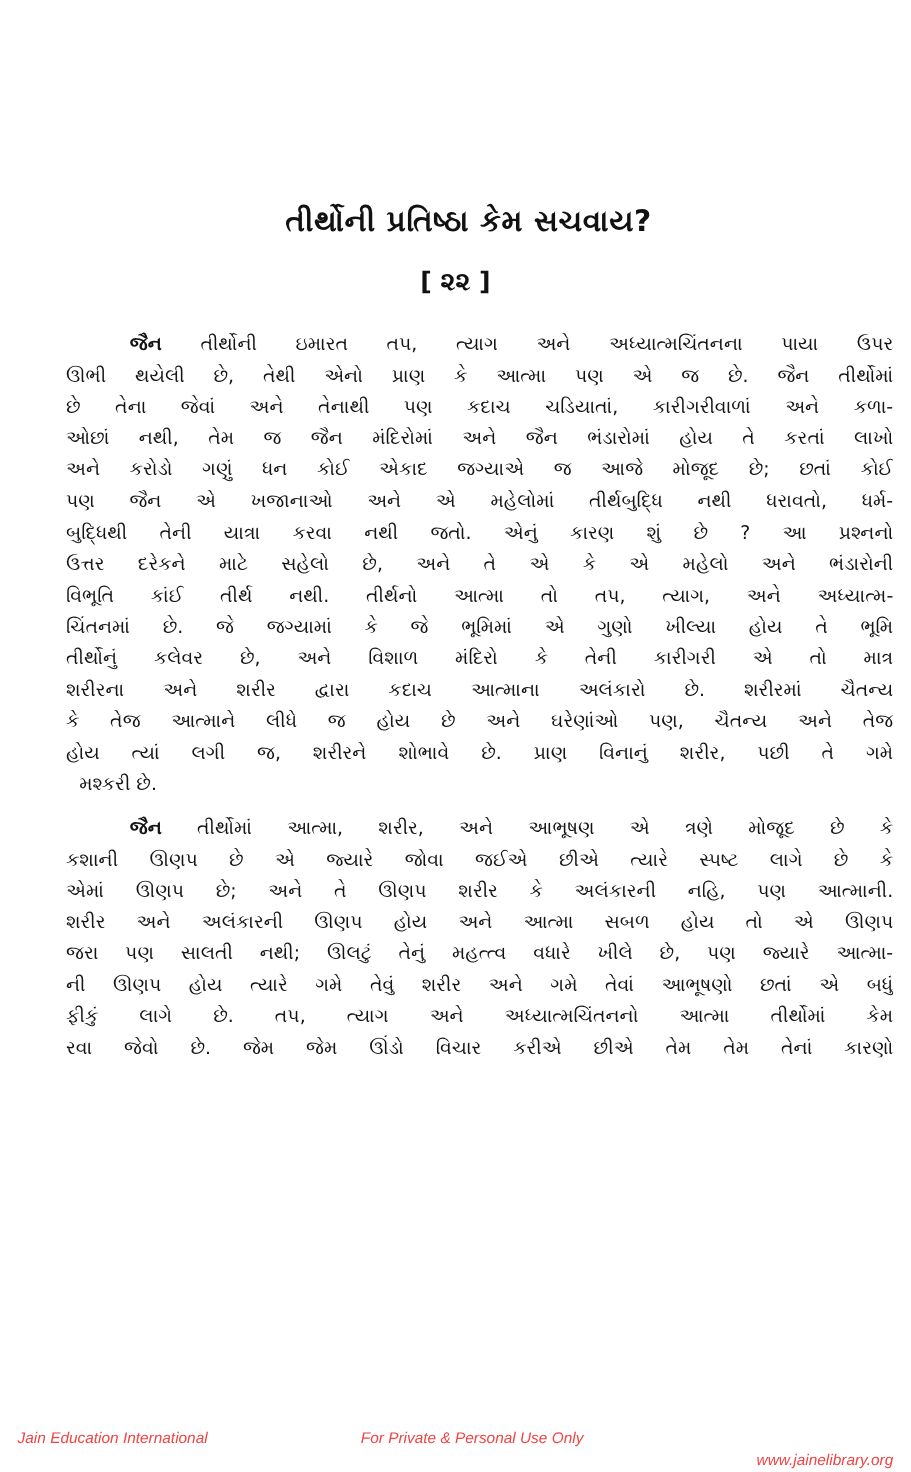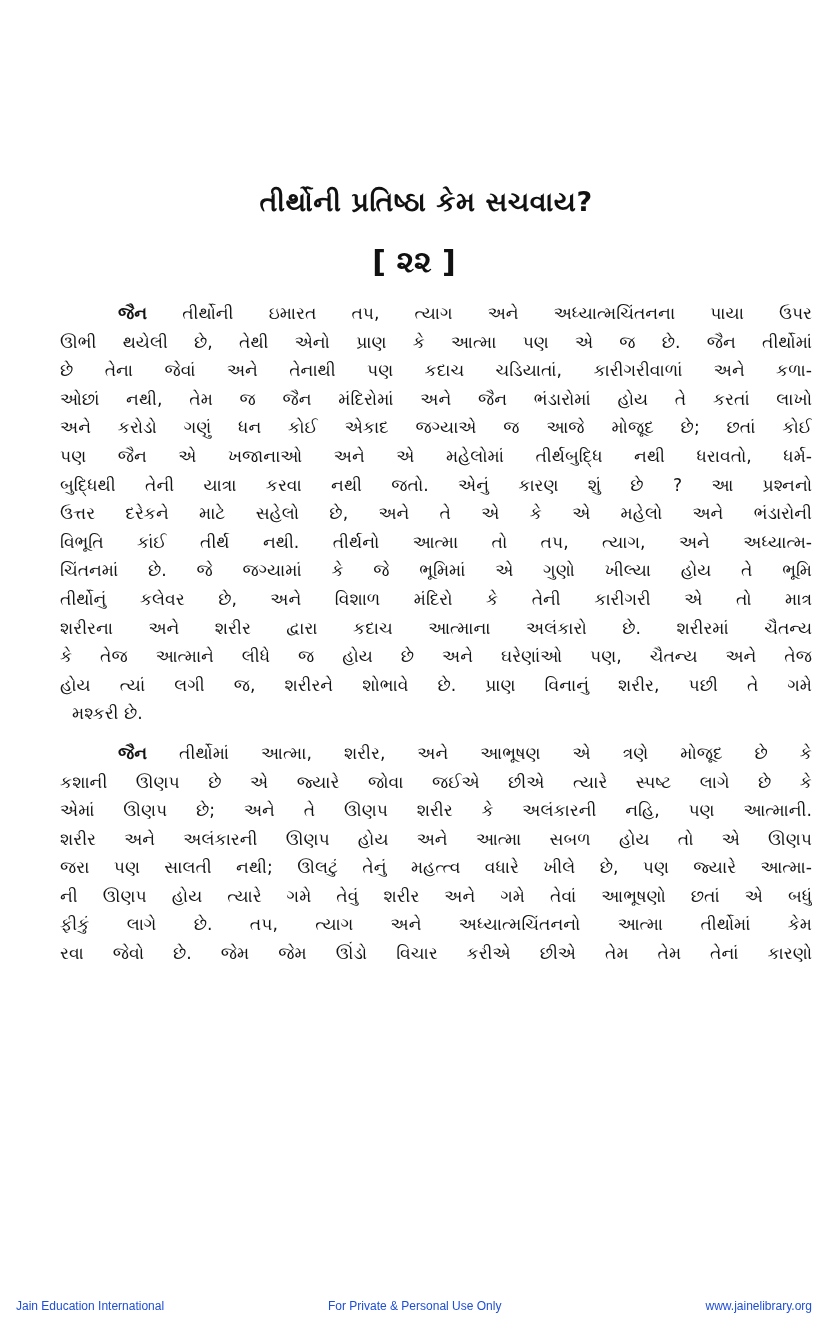--- a/index.html
+++ b/index.html
@@ -31,21 +31,21 @@
       font-weight: bold;
       letter-spacing: 0.5px;
       color: #111;
     }
     .chapter-num {
       position: absolute;
       top: 244px;
       left: 0;
       width: 828px;
       text-align: center;
-      font-size: 30px;
+      font-size: 23px;
       font-weight: bold;
       color: #111;
     }
     .body-text {
       position: absolute;
       left: 60px;
       top: 288px;
       width: 752px;
     }
     .line {
@@ -68,30 +68,31 @@
     .lead {
       font-weight: bold;
     }
     .footer {
       position: absolute;
       top: 1299px;
       left: 0;
       width: 828px;
       height: 20px;
       font-family: "Liberation Sans", sans-serif;
-      font-size: 12px;
-      color: #1d4ed8;
+      font-size: 14px;
+      color: #ef4444;
+      font-style: italic;
     }
     .footer span {
       position: absolute;
       top: 0;
     }
     .footer .f-left { left: 16px; }
     .footer .f-center { left: 328px; }
-    .footer .f-right { right: 16px; }
+    .footer .f-right { right: 16px; margin-top: 20px; }
   </style>
 </head>
 <body>
 
 <div class="page">
 
   <div class="title">તીર્થોની પ્રતિષ્ઠા કેમ સચવાય?</div>
   <div class="chapter-num">[ ૨૨ ]</div>
 
   <div class="body-text">

